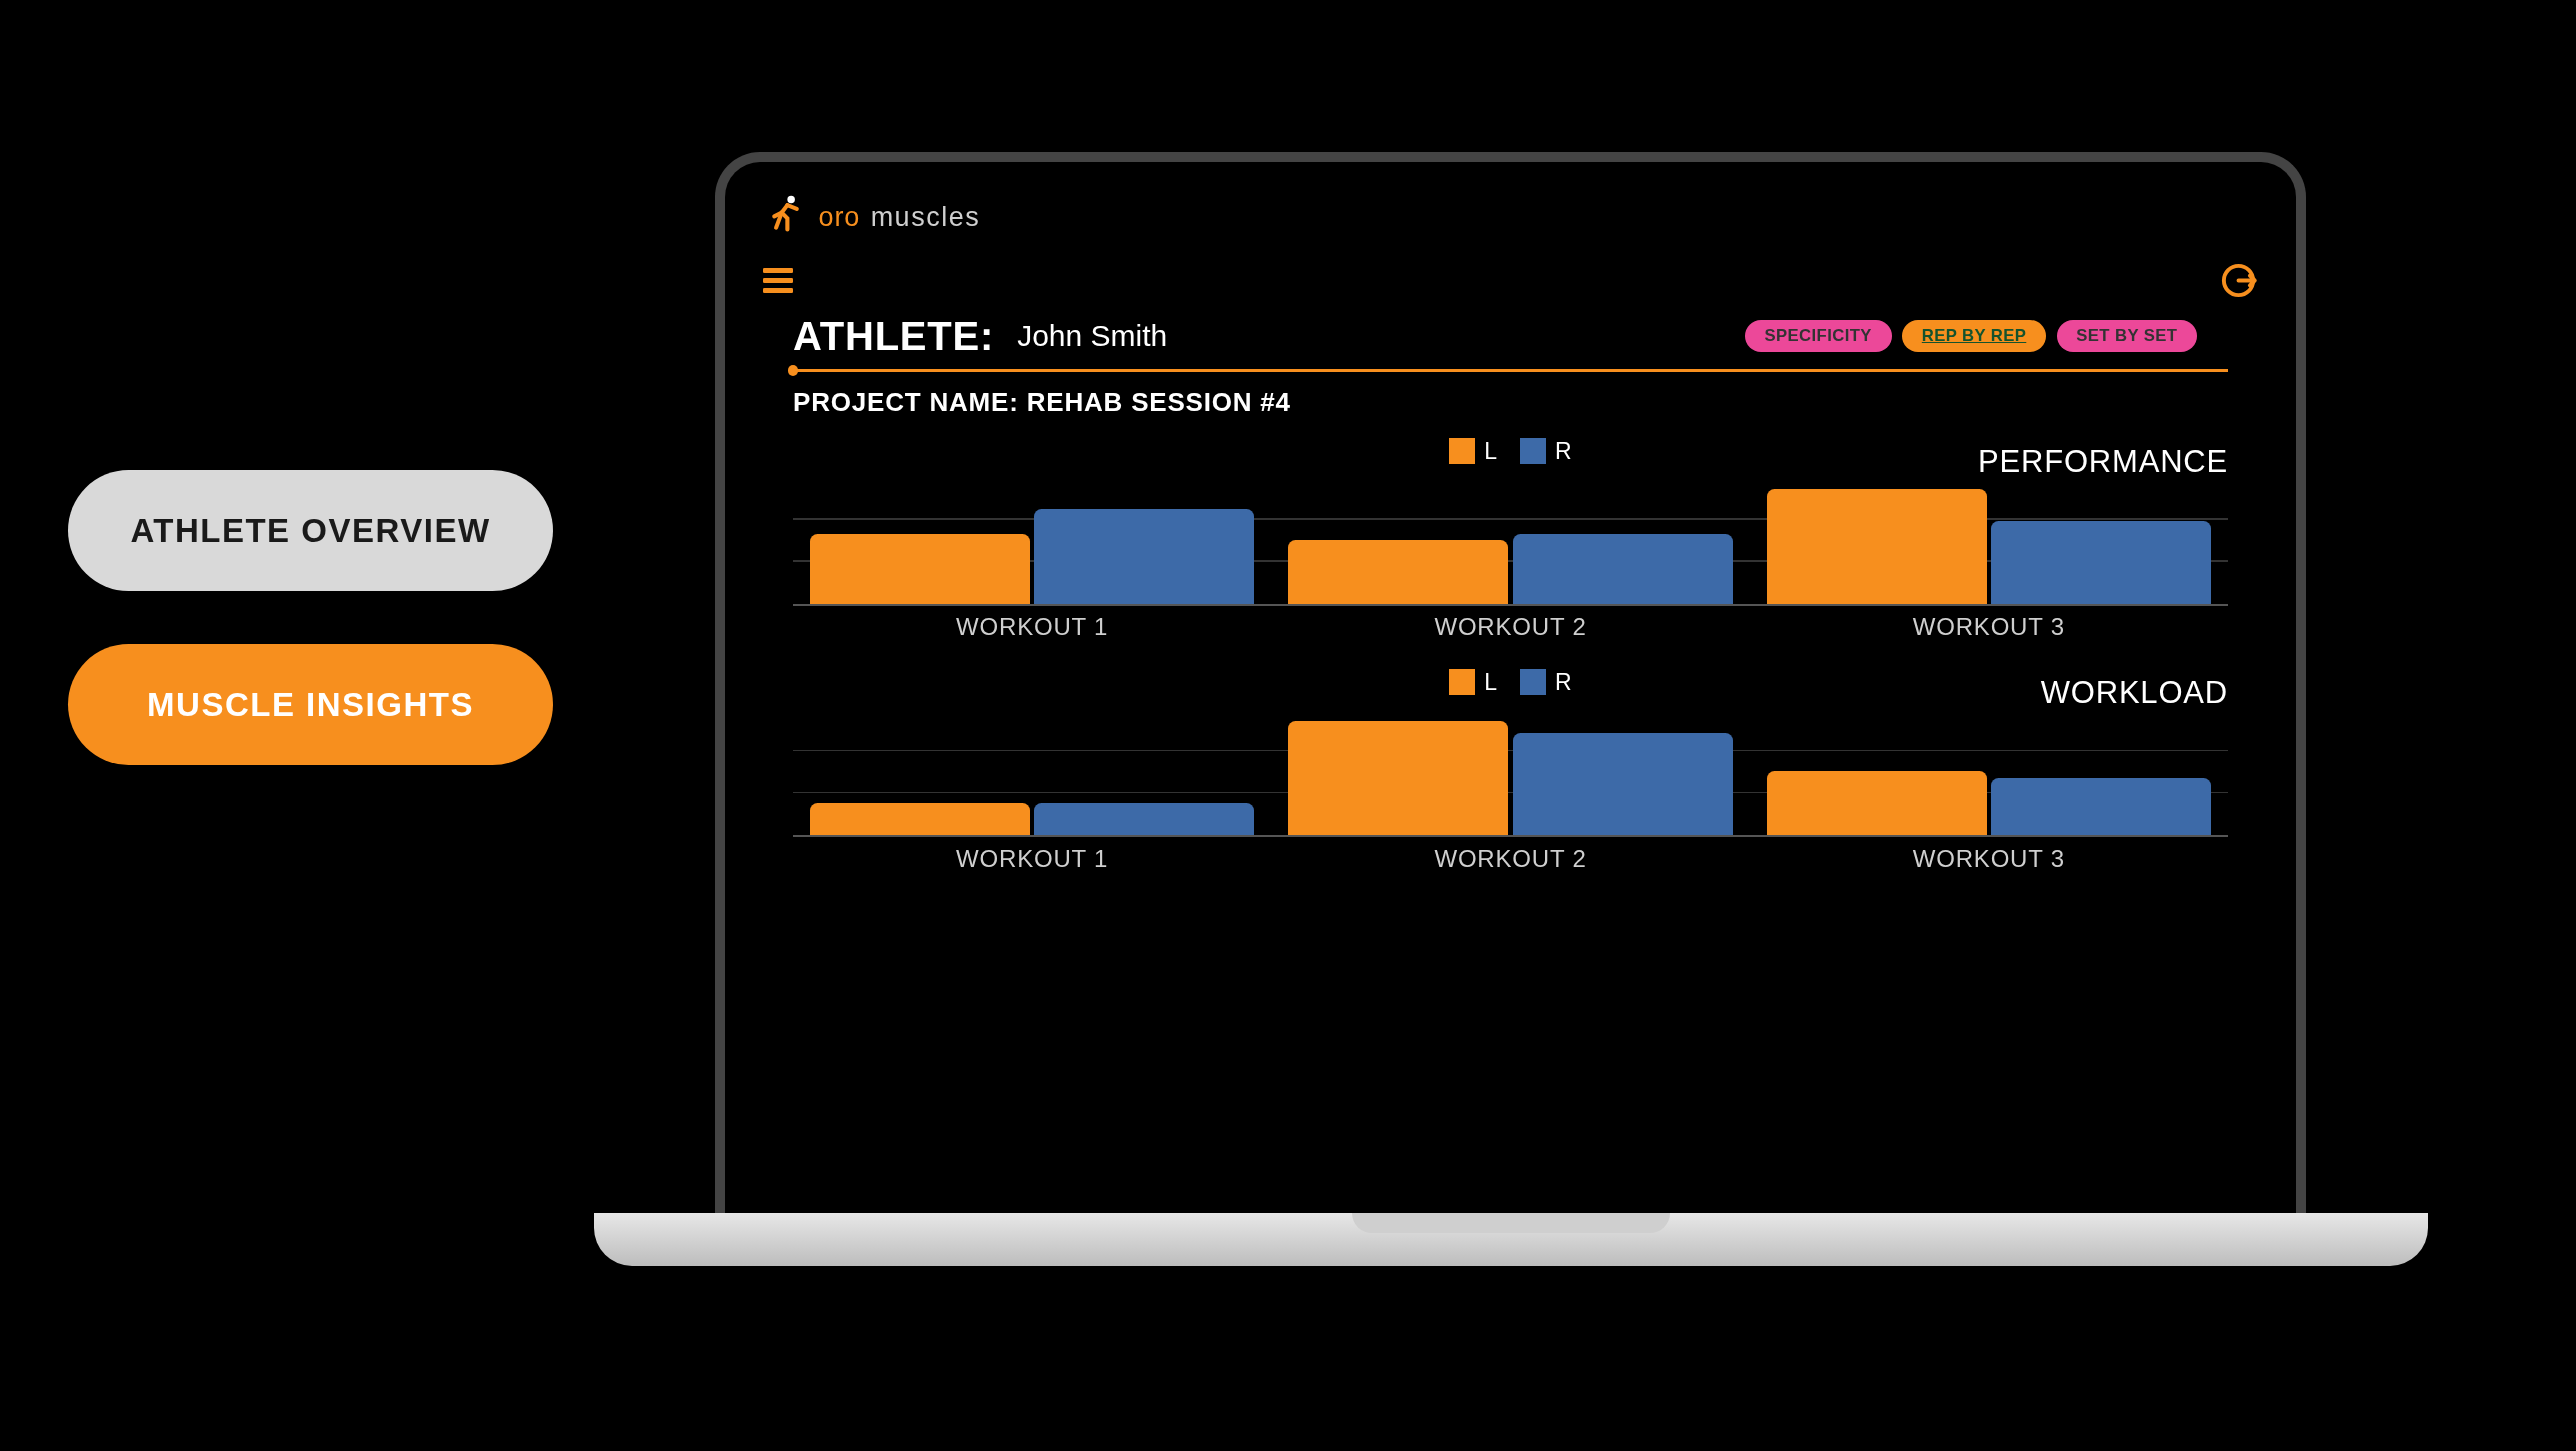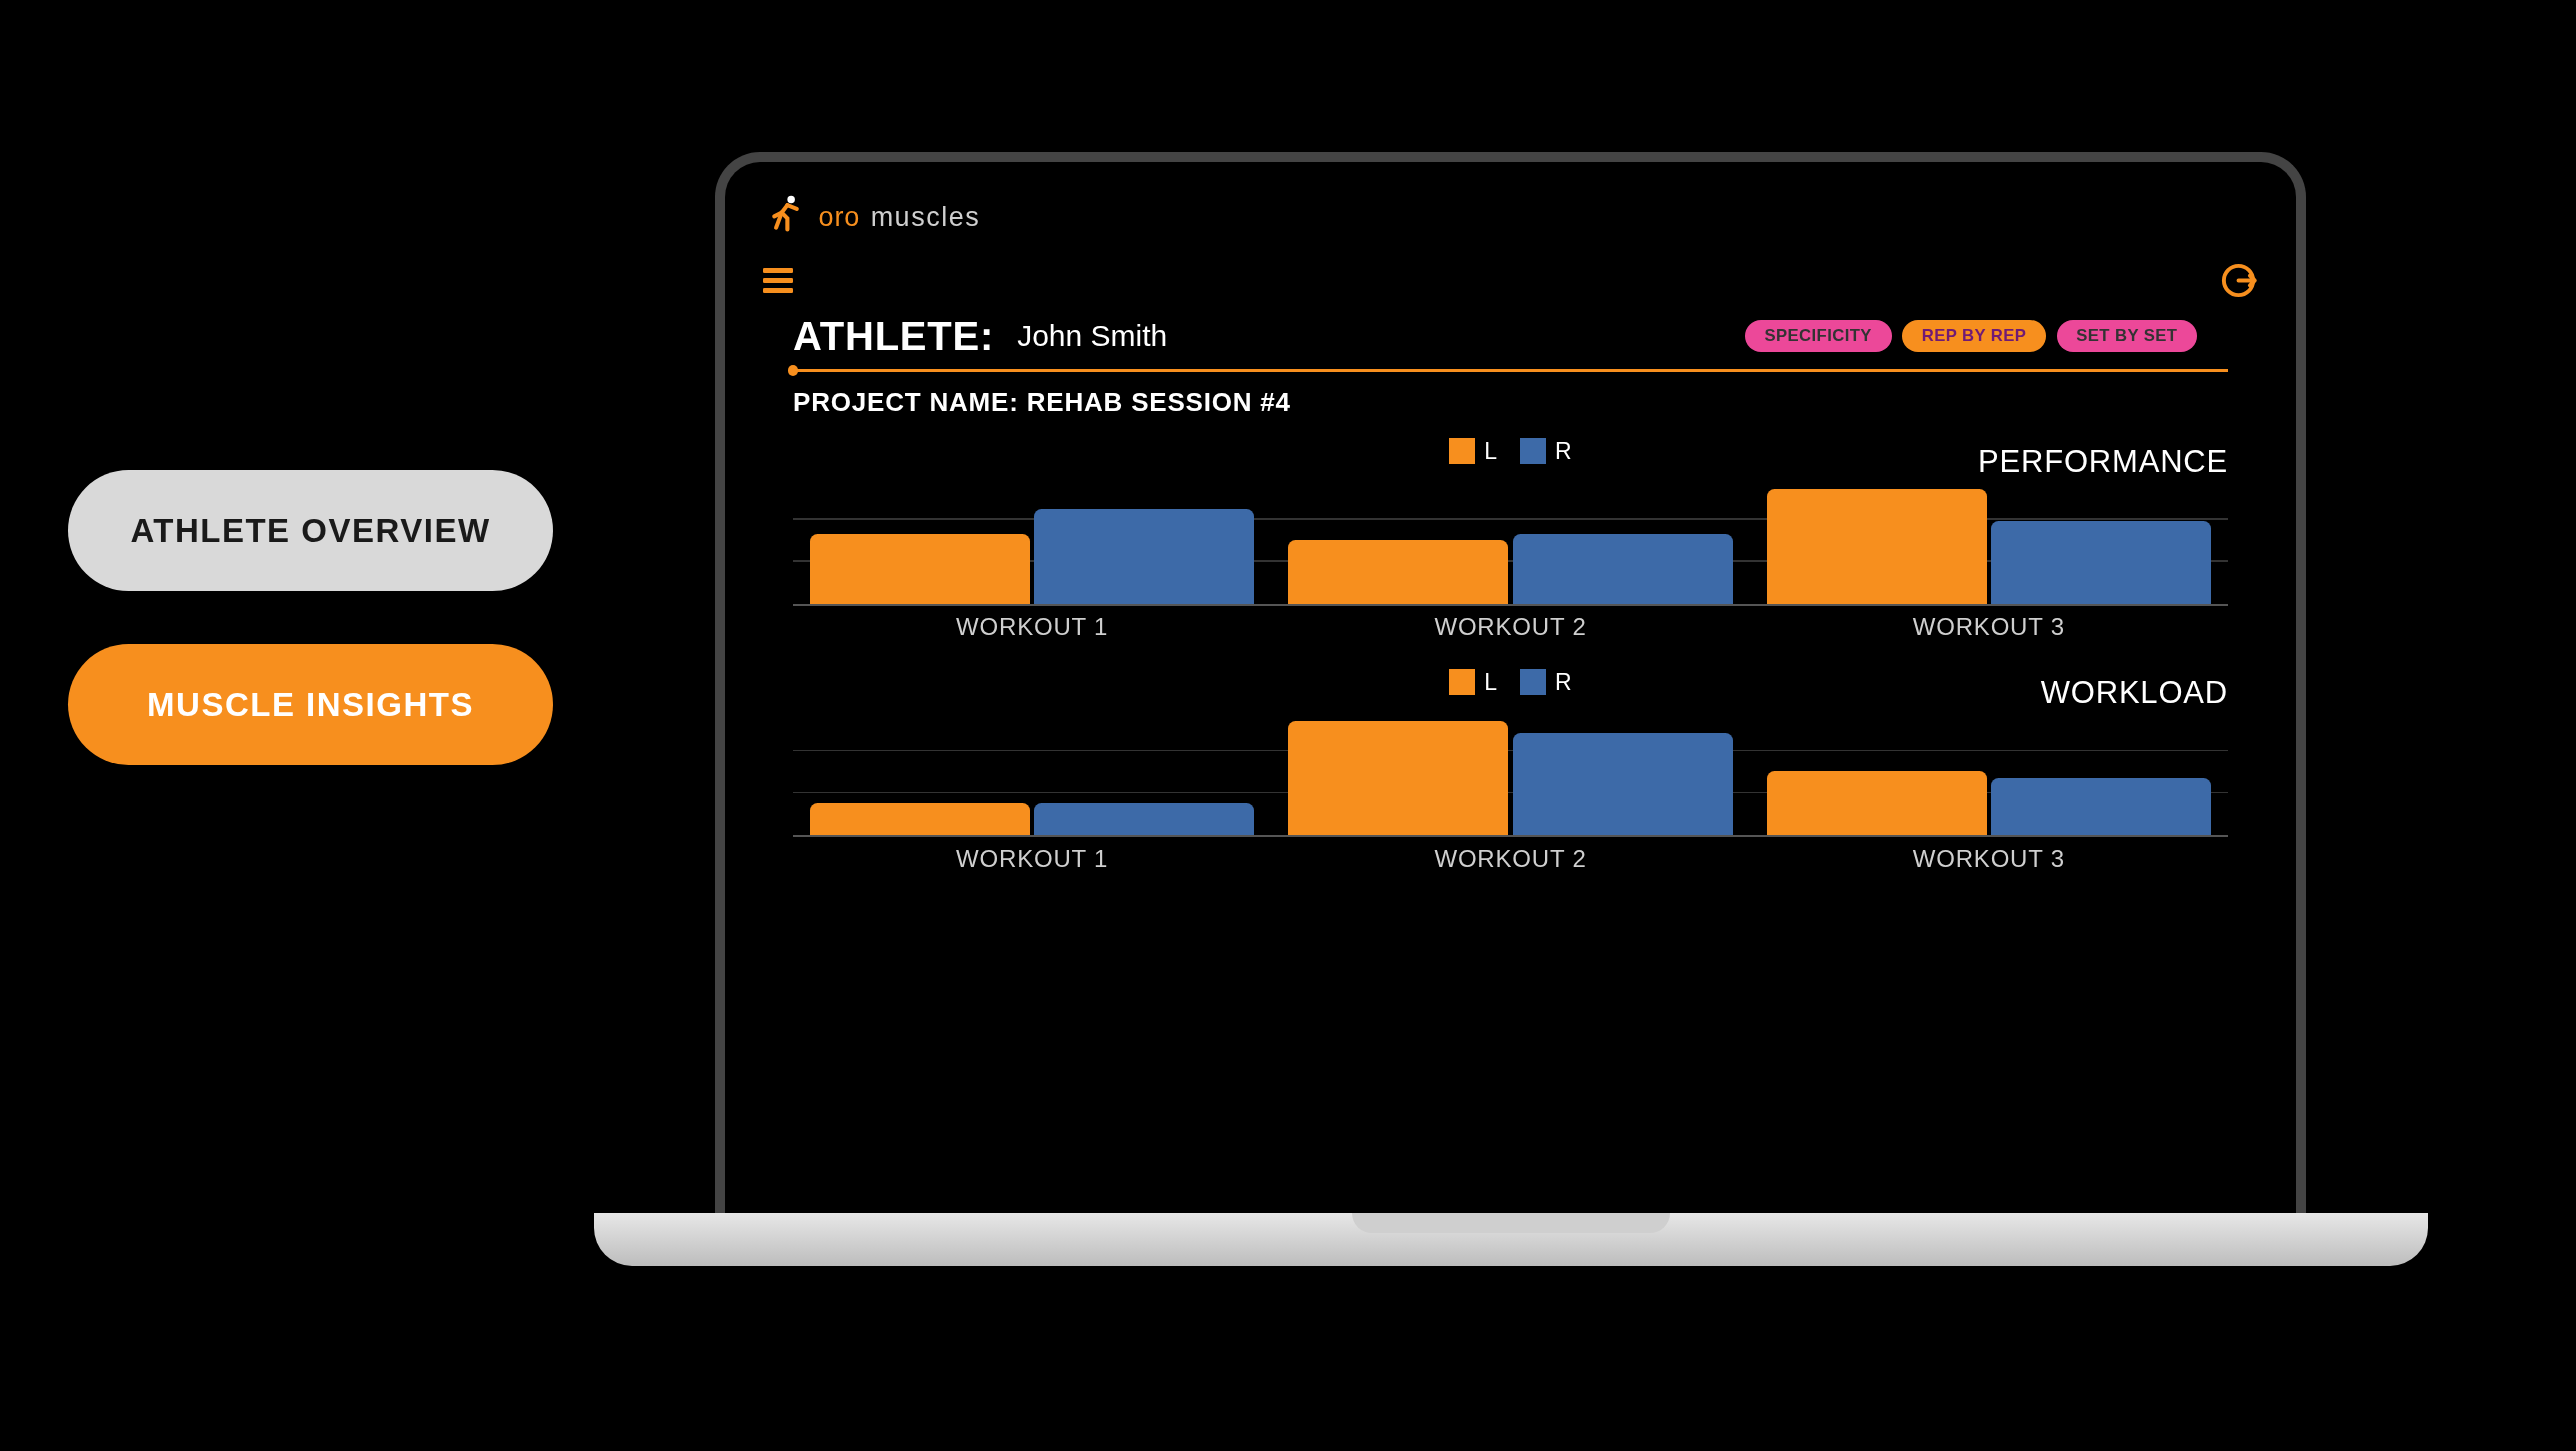--- a/index.html
+++ b/index.html
@@ -95,21 +95,21 @@
   .view-tabs { display:flex; gap:10.6px; margin-left:auto; margin-right:61px;}
   .tab {
     padding:6px 19.7px;
     border-radius:16.7px;
     font-size:16.7px;
     font-weight:700;
     letter-spacing:0.4px;
     cursor:pointer;
   }
   .tab.grey{ background:#ec4899; color:#333;}
-  .tab.on  { background:#f78f1e; color:#701a75;}
+  .tab.on  { background:#f78f1e; color:#14532d;text-decoration:underline;}
 
   .rule {
     height:3px;
     background:#f78f1e;
     margin: 10.6px 30px 15px 30px;
     position:relative;
   }
   .rule::before{
     content:"";
     width:10.6px;height:10.6px;border-radius:50%;

